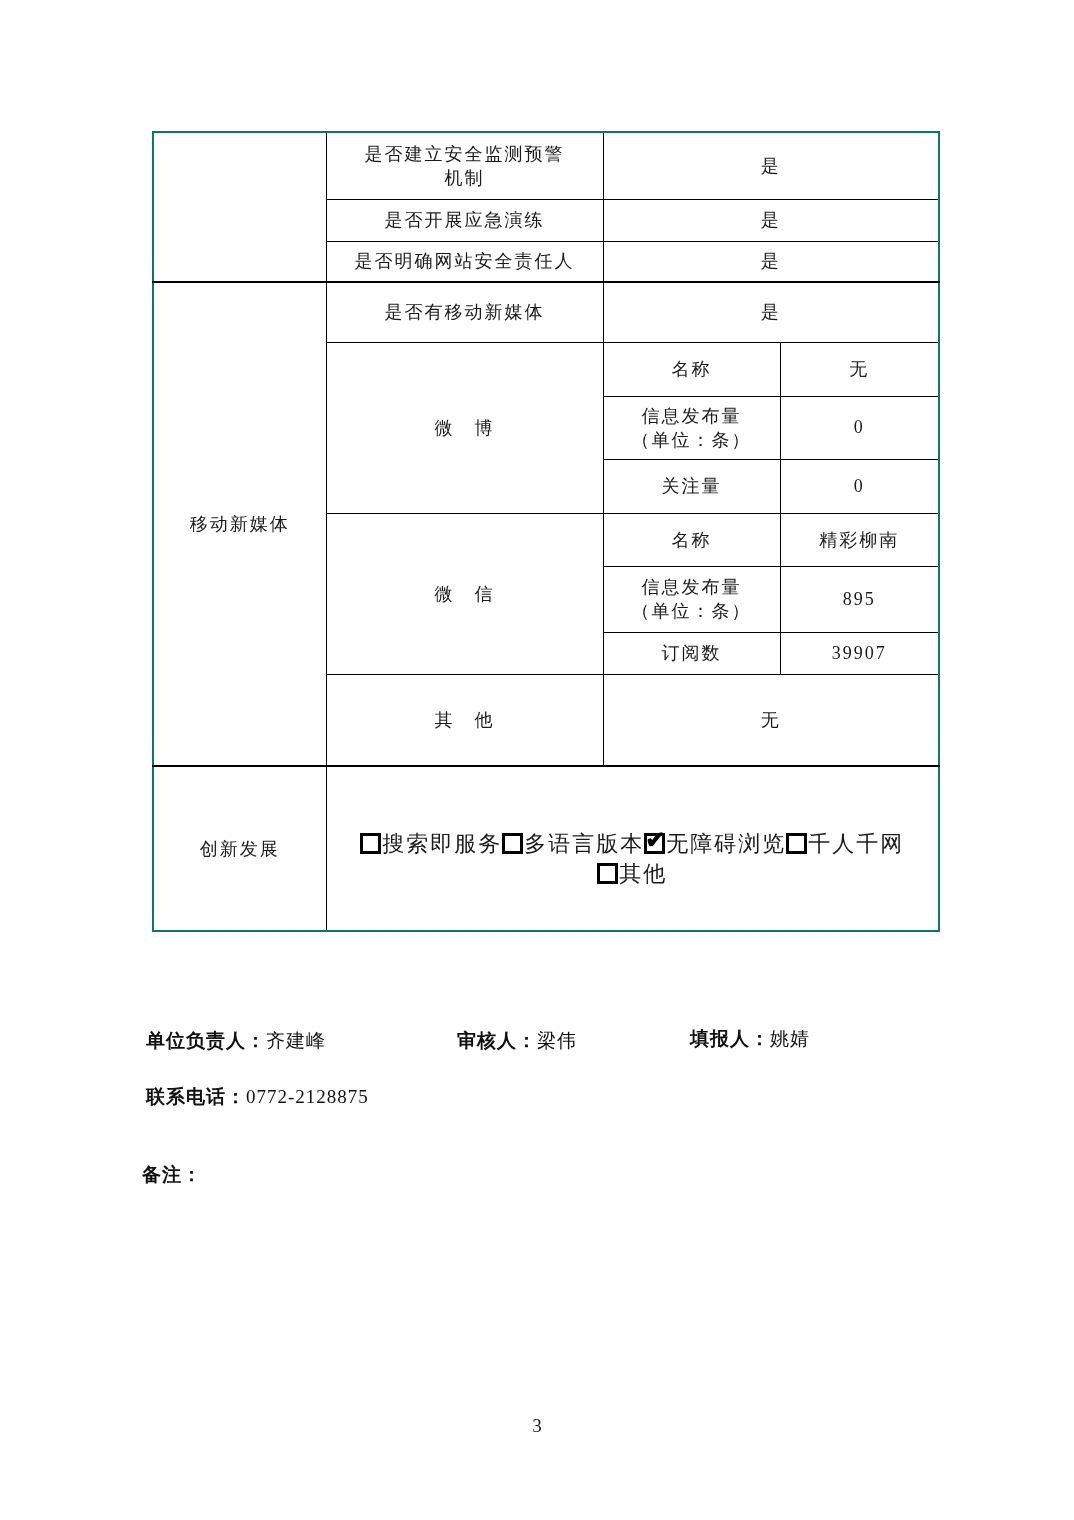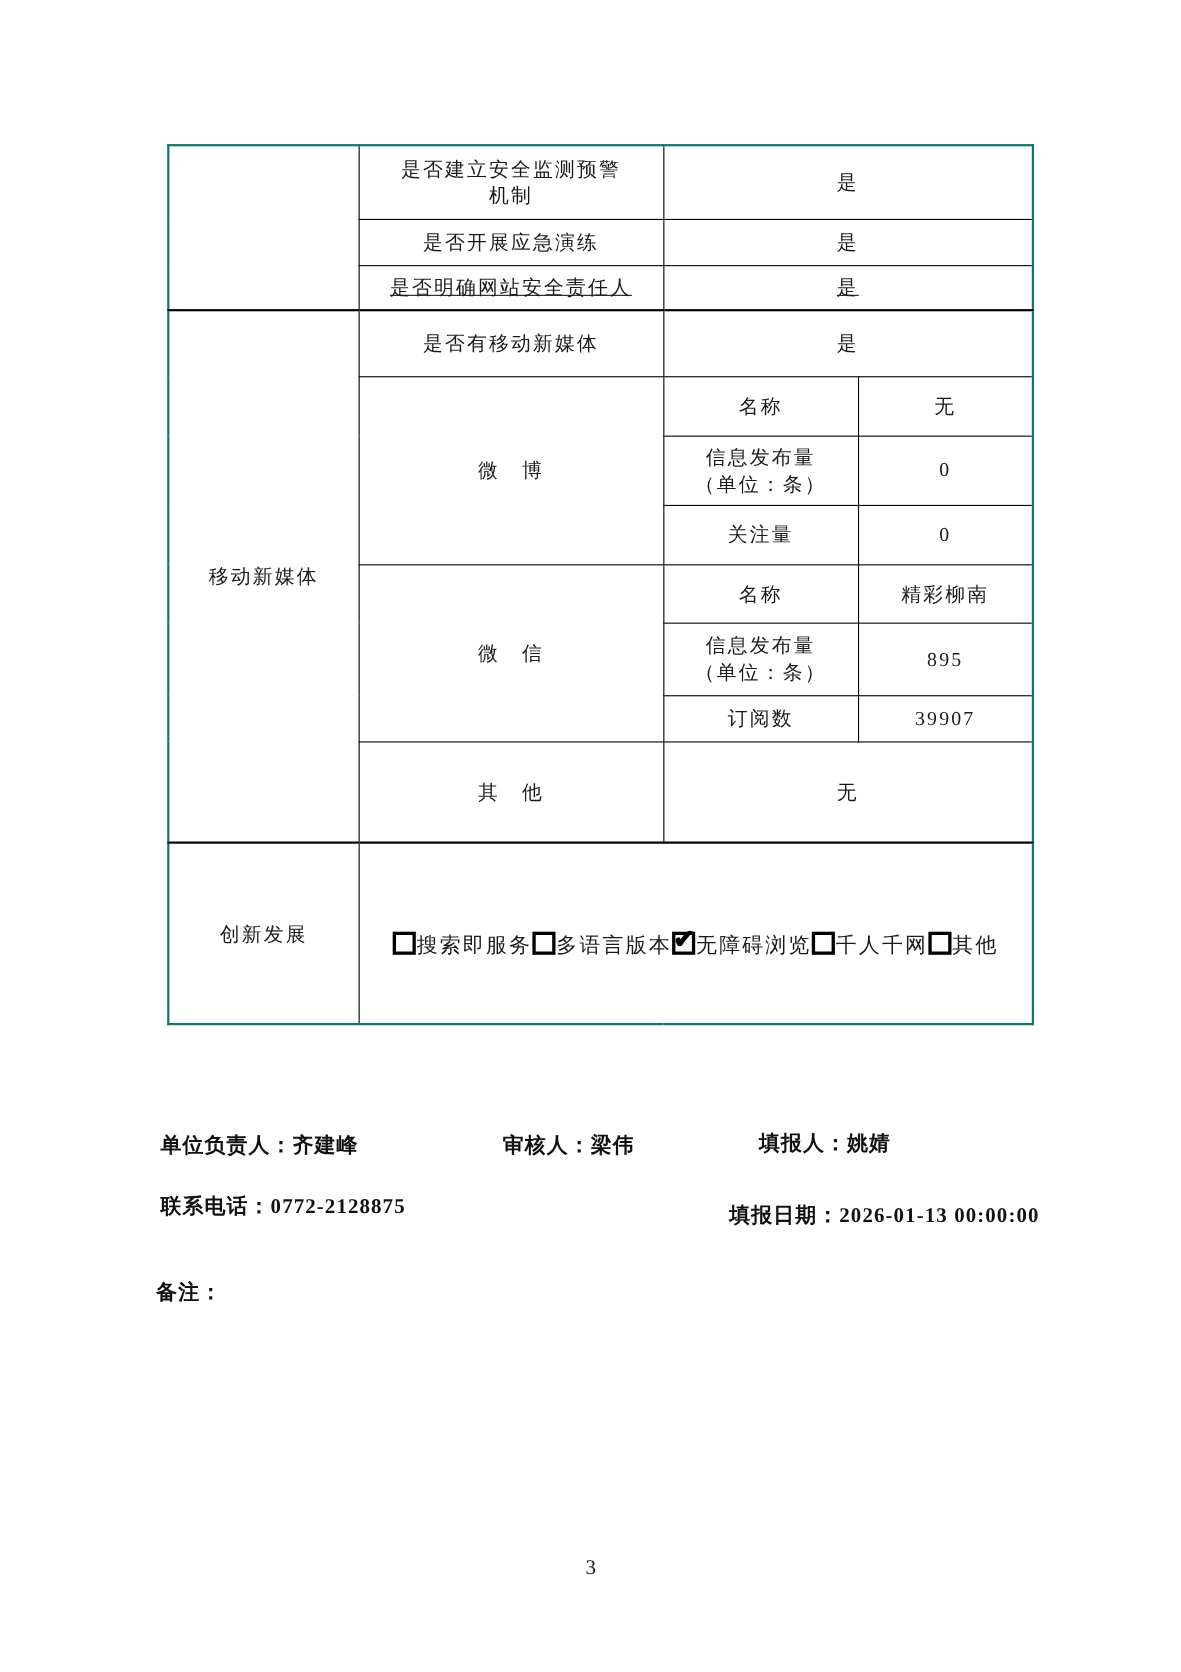--- a/index.html
+++ b/index.html
@@ -29,34 +29,34 @@
     font-size: 18px;
     letter-spacing: 2px;
     white-space: pre-line;
     padding: 2px 6px;
     overflow: hidden;
   }
   tr.section-top td { border-top: 2px solid #000; }
 
   tr.r1  { height: 67px; }
   tr.r2  { height: 42px; }
-  tr.r3  { height: 41px; text-decoration: underline; }
+  tr.r3  { height: 41px; }
   tr.r4  { height: 60px; }
   tr.r5  { height: 54px; }
   tr.r6  { height: 63px; }
   tr.r7  { height: 54px; }
   tr.r8  { height: 53px; }
   tr.r9  { height: 66px; }
   tr.r10 { height: 42px; }
   tr.r11 { height: 92px; }
   tr.r12 { height: 165px; }
 
   
   td.innov-cell { letter-spacing: 1px; white-space: nowrap; }
-  .cb-item { display: inline-block; font-size: 19px; }
+  .cb-item { display: inline-block; font-size: 22px; }
   .cb {
     display: inline-block;
     position: relative;
     width: 15px;
     height: 15px;
     border: 3px solid #000;
     vertical-align: -3px;
     margin-right: 1px;
     background: #fff;
   }
@@ -73,21 +73,21 @@
 
   
   .f-item {
     position: absolute;
     font-size: 19px;
     font-weight: 700;
     letter-spacing: 1px;
     white-space: nowrap;
     color: #111;
   }
-  .f-item .val { font-weight: 700; }
+  .f-item .val { font-weight: 400; }
 
   
   .pnum {
     position: absolute;
     top: 1415px;
     left: 0;
     width: 100%;
     text-align: center;
     font-size: 19px;
     color: #1a1a1a;
@@ -171,18 +171,17 @@
       </td>
     </tr>
   </tbody>
     </table>
 
   <div class="f-item" style="left:146px; top:1028px;"><span>单位负责人：</span><span class="val">齐建峰</span></div>
   <div class="f-item" style="left:457px; top:1028px;text-align:right;"><span>审核人：</span><span class="val">梁伟</span></div>
   <div class="f-item" style="left:690px; top:1026px;"><span>填报人：</span><span class="val">姚婧</span></div>
 
   <div class="f-item" style="left:146px; top:1084px;"><span>联系电话：</span><span class="val">0772-2128875</span></div>
-  <div class="f-item" style="left:663px; top:1092px;"><span>填报日期：</span><span class="val">2026-01-13 00:00:00</span></div>
 
   <div class="f-item" style="left:142px; top:1162px;"><span>备注：</span></div>
 
   <div class="pnum">3</div>
 </div>
 
 </body></html>

